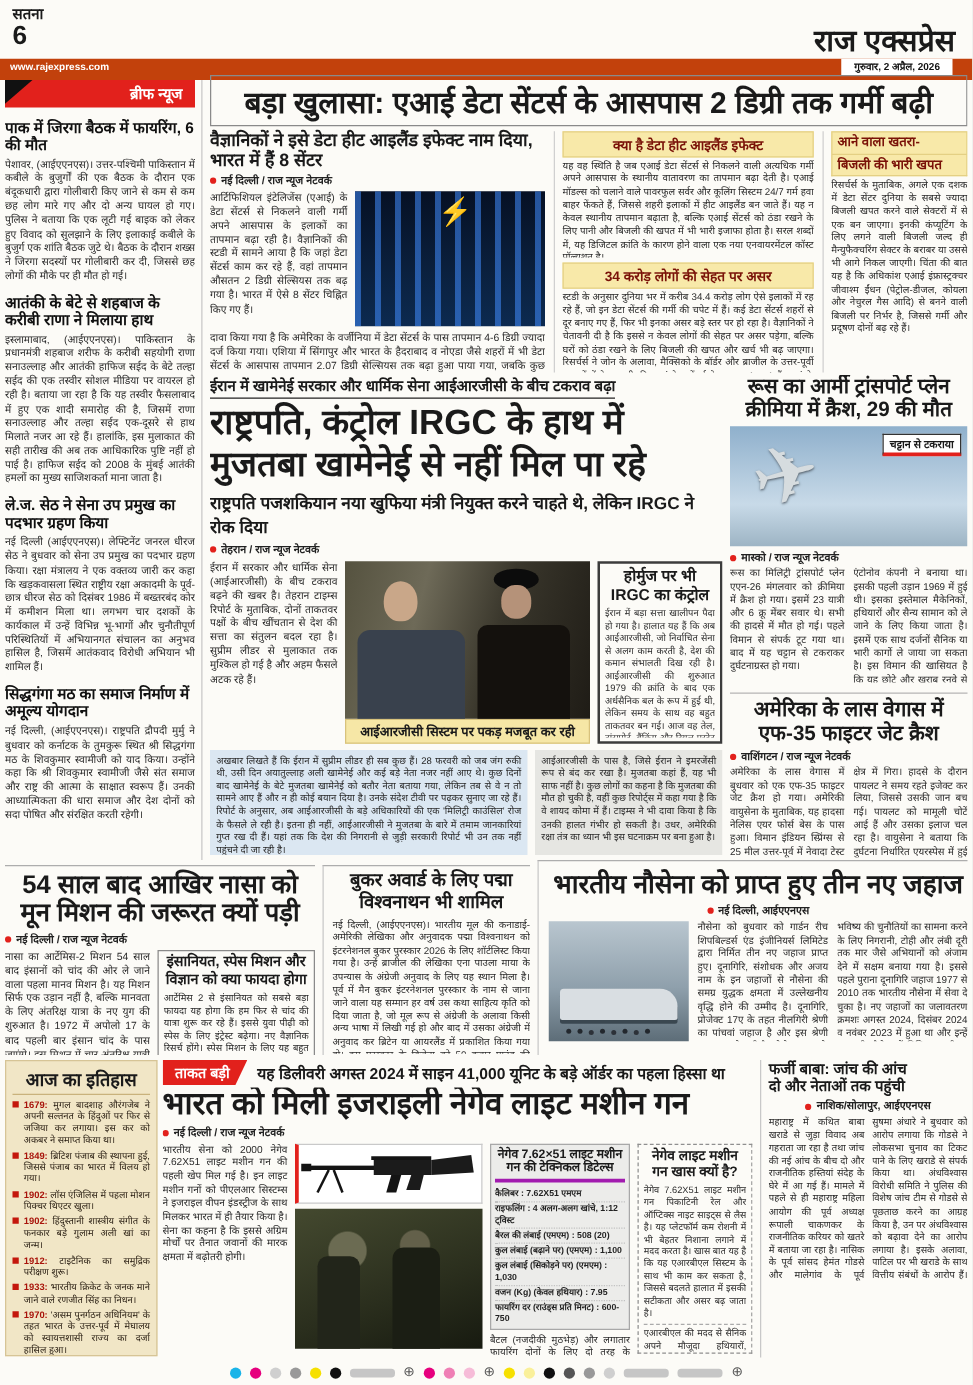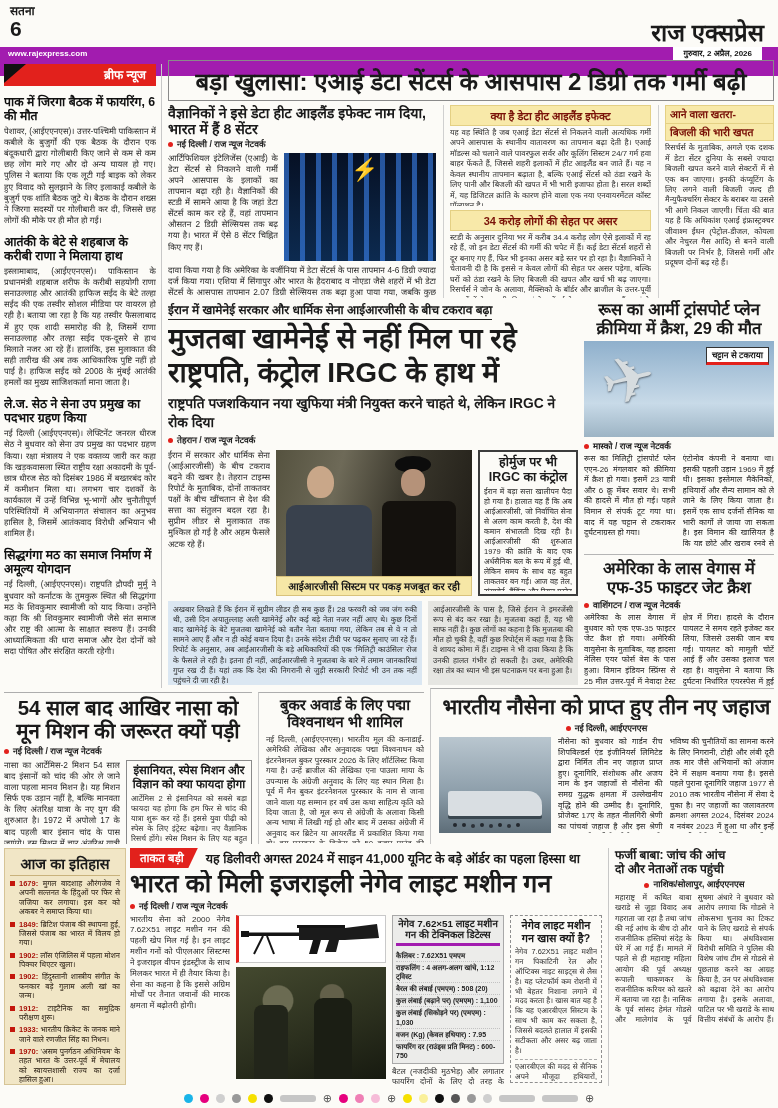--- a/index.html
+++ b/index.html
@@ -7,21 +7,21 @@
   .abs{position:absolute;}
   .body-txt{font-size:8.3px;line-height:1.34;text-align:justify;color:#2b2b2b;overflow:hidden;}
   .byline{font-size:8.6px;font-weight:700;color:#222;white-space:nowrap;overflow:hidden;}
   .byline::before{content:'';display:inline-block;width:5px;height:5px;border-radius:50%;background:#e2211c;margin-right:4px;vertical-align:middle;}
   
   .mast-city{left:10px;top:5px;width:90px;line-height:1.05;}
   .mast-city .c{font-size:12px;font-weight:700;}
   .mast-city .n{font-size:21px;font-weight:800;}
   .mast-title{left:0;right:0;top:2px;text-align:center;font-size:37px;font-weight:800;letter-spacing:-1px;}
   .mast-brand{right:14px;top:15px;font-size:24px;font-weight:800;}
-  .redbar{left:0;right:0;top:47px;height:29px;background:#a21caf;}
+  .redbar{left:0;right:0;top:47px;height:17px;background:#c2410c;}
   .redbar .url{position:absolute;left:8px;top:0;line-height:13px;color:#fff;font-size:8px;font-weight:700;}
   .redbar .datebox{position:absolute;right:16px;top:0;height:13px;line-height:13px;background:#fff;padding:0 10px;color:#111;font-size:8px;font-weight:700;}
   
   .briefs{left:4px;top:64px;width:158px;height:624px;border-right:1px solid #c8c8c8;padding-right:5px;overflow:hidden;box-sizing:border-box;}
   .brief-head{position:relative;background:#e2211c;color:#fff;font-size:12px;font-weight:800;text-align:right;padding:2px 10px 3px 0;}
   .brief-head::before{content:'';position:absolute;left:0;top:0;border-top:19px solid #111;border-right:22px solid transparent;}
   .brief-item{margin-top:9px;}
   .brief-item .t{font-size:12.3px;line-height:1.14;font-weight:800;color:#101010;margin-bottom:3px;}
   
   .topstory{left:168px;top:60px;width:606px;height:238px;overflow:hidden;}
@@ -185,22 +185,22 @@
       <div class="ts-d">
         <div class="ybox-head">आने वाला खतरा-</div>
         <div class="ybox-head" style="border-top:none;">बिजली की भारी खपत</div>
         <div class="body-txt" style="font-size:7.8px;height:158px;margin-top:2px;">रिसर्चर्स के मुताबिक, अगले एक दशक में डेटा सेंटर दुनिया के सबसे ज्यादा बिजली खपत करने वाले सेक्टरों में से एक बन जाएगा। इनकी कंप्यूटिंग के लिए लगने वाली बिजली जल्द ही मैन्युफैक्चरिंग सेक्टर के बराबर या उससे भी आगे निकल जाएगी। चिंता की बात यह है कि अधिकांश एआई इंफ्रास्ट्रक्चर जीवाश्म ईंधन (पेट्रोल-डीजल, कोयला और नेचुरल गैस आदि) से बनने वाली बिजली पर निर्भर है, जिससे गर्मी और प्रदूषण दोनों बढ़ रहे हैं।</div>
       </div>
     </div>
   </div>
 
   <div class="abs iran">
     <span class="kicker">ईरान में खामेनेई सरकार और धार्मिक सेना आईआरजीसी के बीच टकराव बढ़ा</span>
+    <div class="iran-h">राष्ट्रपति, कंट्रोल IRGC के हाथ में</div>
     <div class="iran-h">मुजतबा खामेनेई से नहीं मिल पा रहे</div>
-    <div class="iran-h">राष्ट्रपति, कंट्रोल IRGC के हाथ में</div>
     <div class="iran-sub">राष्ट्रपति पजशकियान नया खुफिया मंत्री नियुक्त करने चाहते थे, लेकिन IRGC ने रोक दिया</div>
     <div class="byline" style="margin-top:3px;">तेहरान / राज न्यूज नेटवर्क</div>
     <div class="iran-media">
       <div class="iran-colA body-txt" style="height:146px;">ईरान में सरकार और धार्मिक सेना (आईआरजीसी) के बीच टकराव बढ़ने की खबर है। तेहरान टाइम्स रिपोर्ट के मुताबिक, दोनों ताकतवर पक्षों के बीच खींचतान से देश की सत्ता का संतुलन बदल रहा है। सुप्रीम लीडर से मुलाकात तक मुश्किल हो गई है और अहम फैसले अटक रहे हैं।</div>
       <div class="iran-photo">
         <div class="img-iran">
           <div class="h1"></div>
             <div class="b1"></div>
             <div class="tb"></div>
             <div class="f2"></div>

